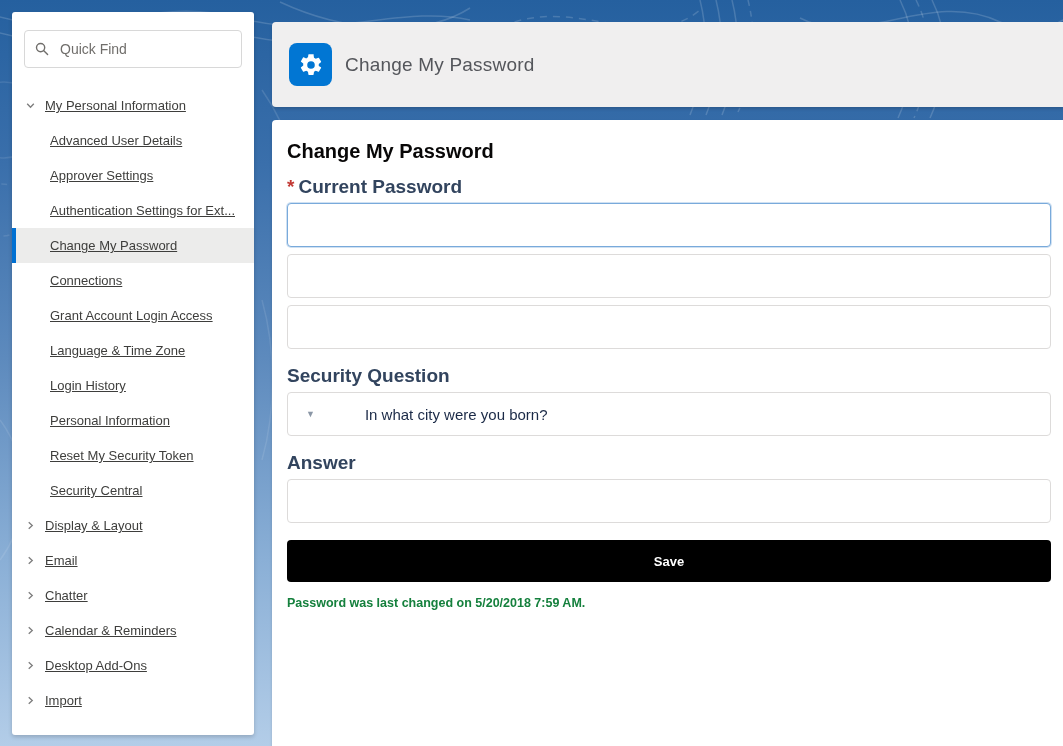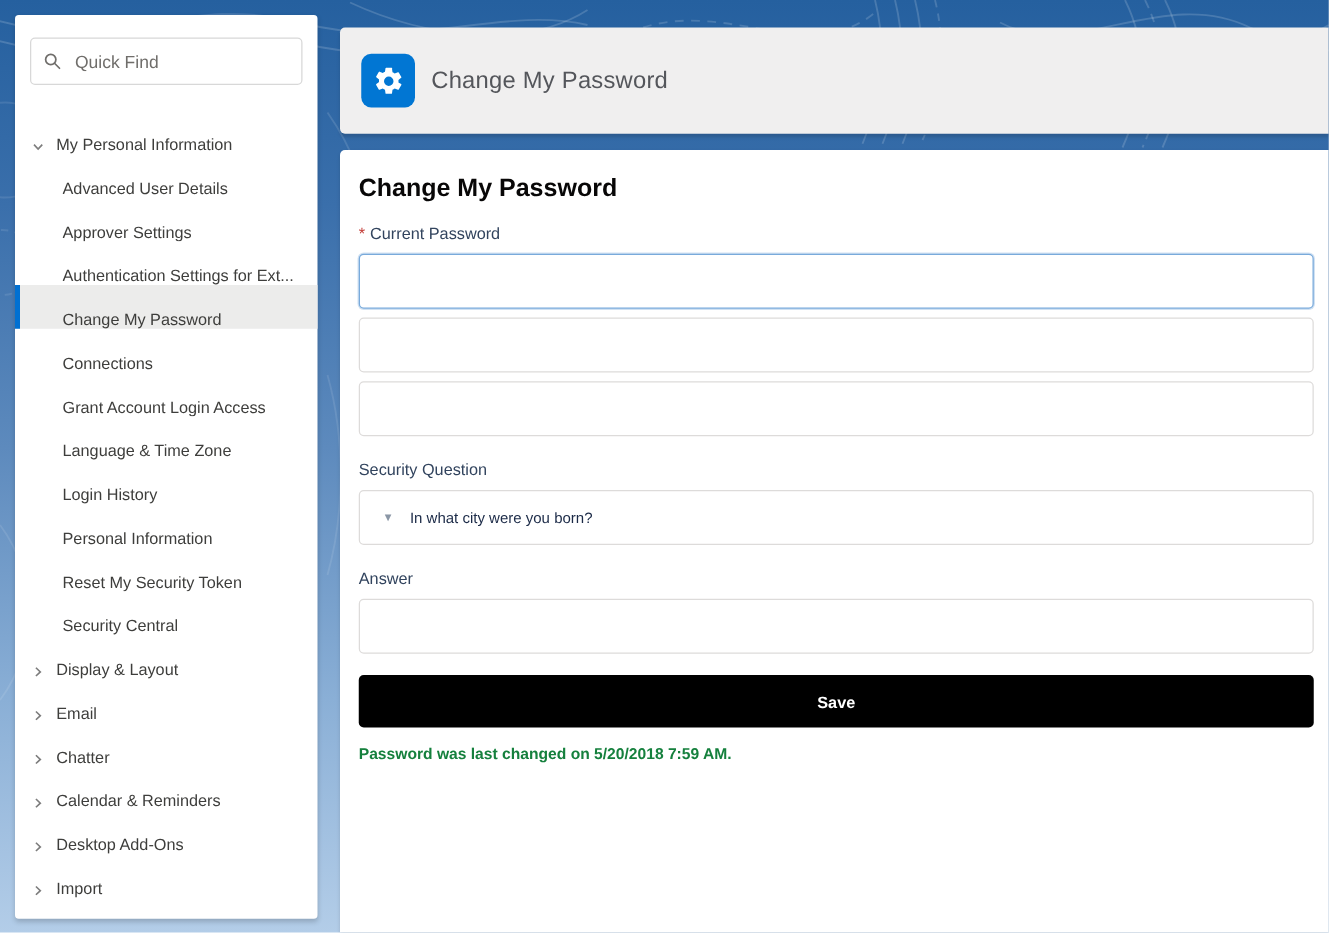--- a/index.html
+++ b/index.html
@@ -21,22 +21,22 @@
     border:1px solid #d8d8d8;border-radius:4px;background:#fff;
     display:flex;align-items:center;padding:0 10px;
   }
   .quickfind svg{flex:0 0 auto;margin-right:9px;}
   .quickfind input{
     border:none;outline:none;flex:1;min-width:0;font:14px "Liberation Sans","DejaVu Sans",sans-serif;
     color:#3e3e3c;background:transparent;
   }
   .quickfind input::placeholder{color:#706e6b;opacity:1;}
   .nav-section,.nav-child{
-    height:35px;display:flex;align-items:flex-end;cursor:pointer;
-    font-size:13px;color:#3e3e3c;box-sizing:border-box;
+    height:35px;display:flex;align-items:center;cursor:pointer;
+    font-size:13px;color:#3e3e3c;box-sizing:border-box;text-decoration:underline;
   }
   .nav-section{padding-left:13px;}
   .nav-section .chev{width:11px;height:11px;display:flex;align-items:center;justify-content:center;margin-right:9px;}
   .nav-child{padding-left:34px;border-left:4px solid transparent;}
   .nav-child.selected{background:#ececeb;border-left-color:#0070d2;}
   .nav-label{white-space:nowrap;overflow:hidden;text-overflow:ellipsis;padding-right:8px;}
   
   .main-header{
     position:absolute;left:272px;top:22px;width:791px;height:85px;
     background:#f0efef;border-radius:4px 0 0 4px;box-shadow:0 2px 3px rgba(0,0,0,.15);
@@ -50,39 +50,39 @@
     margin-left:13px;font-size:19px;color:#54565b;font-weight:400;letter-spacing:.2px;
   }
   
   .main-card{
     position:absolute;left:272px;top:120px;width:791px;height:626px;
     background:#ffffff;border-radius:4px 0 0 0;box-shadow:0 2px 3px rgba(0,0,0,.15);
     box-sizing:border-box;padding:16px 12px 0 15px;
   }
   .form-heading{font-size:20px;font-weight:700;color:#080707;margin:2px 0 0 0;line-height:26px;}
   .field-label{
-    margin-top:18px;font-size:13px;color:#32445e;line-height:18px;display:block;
+    margin-top:18px;font-size:19px;color:#32445e;line-height:18px;display:block;font-weight:bold;
   }
   .field-label:first-of-type{margin-top:14px;}
   .req{color:#c23934;margin-right:4px;}
   .text-input{
     margin-top:7px;width:100%;height:44px;box-sizing:border-box;display:block;
     border:1px solid #dddbda;border-radius:4px;background:#fff;
     padding:0 12px;font:14px "Liberation Sans","DejaVu Sans",sans-serif;color:#080707;outline:none;
   }
   .text-input.focused{
     border:1px solid #79aadb;box-shadow:0 0 0 1px rgba(121,170,219,.35);
   }
   .select-box{
     margin-top:7px;width:100%;height:44px;box-sizing:border-box;
     border:1px solid #dddbda;border-radius:4px;background:#fff;
     display:flex;align-items:center;padding:0 12px;cursor:pointer;
   }
   .select-caret{font-size:9px;color:#8b97a6;margin:0 13px 0 6px;line-height:1;}
-  .select-value{font-size:12px;color:#1b2a47;}
+  .select-value{font-size:15px;color:#1b2a47;margin-left:37px;}
   .save-btn{
     margin-top:17px;width:100%;height:42px;border:none;border-radius:4px;
     background:#000000;color:#ffffff;font:700 13px "Liberation Sans","DejaVu Sans",sans-serif;
     cursor:default;display:block;
   }
   .footer-note{margin-top:13px;font-size:12.5px;color:#15803d;line-height:16px;font-weight:bold;}
 </style>
 </head>
 <body>
 

